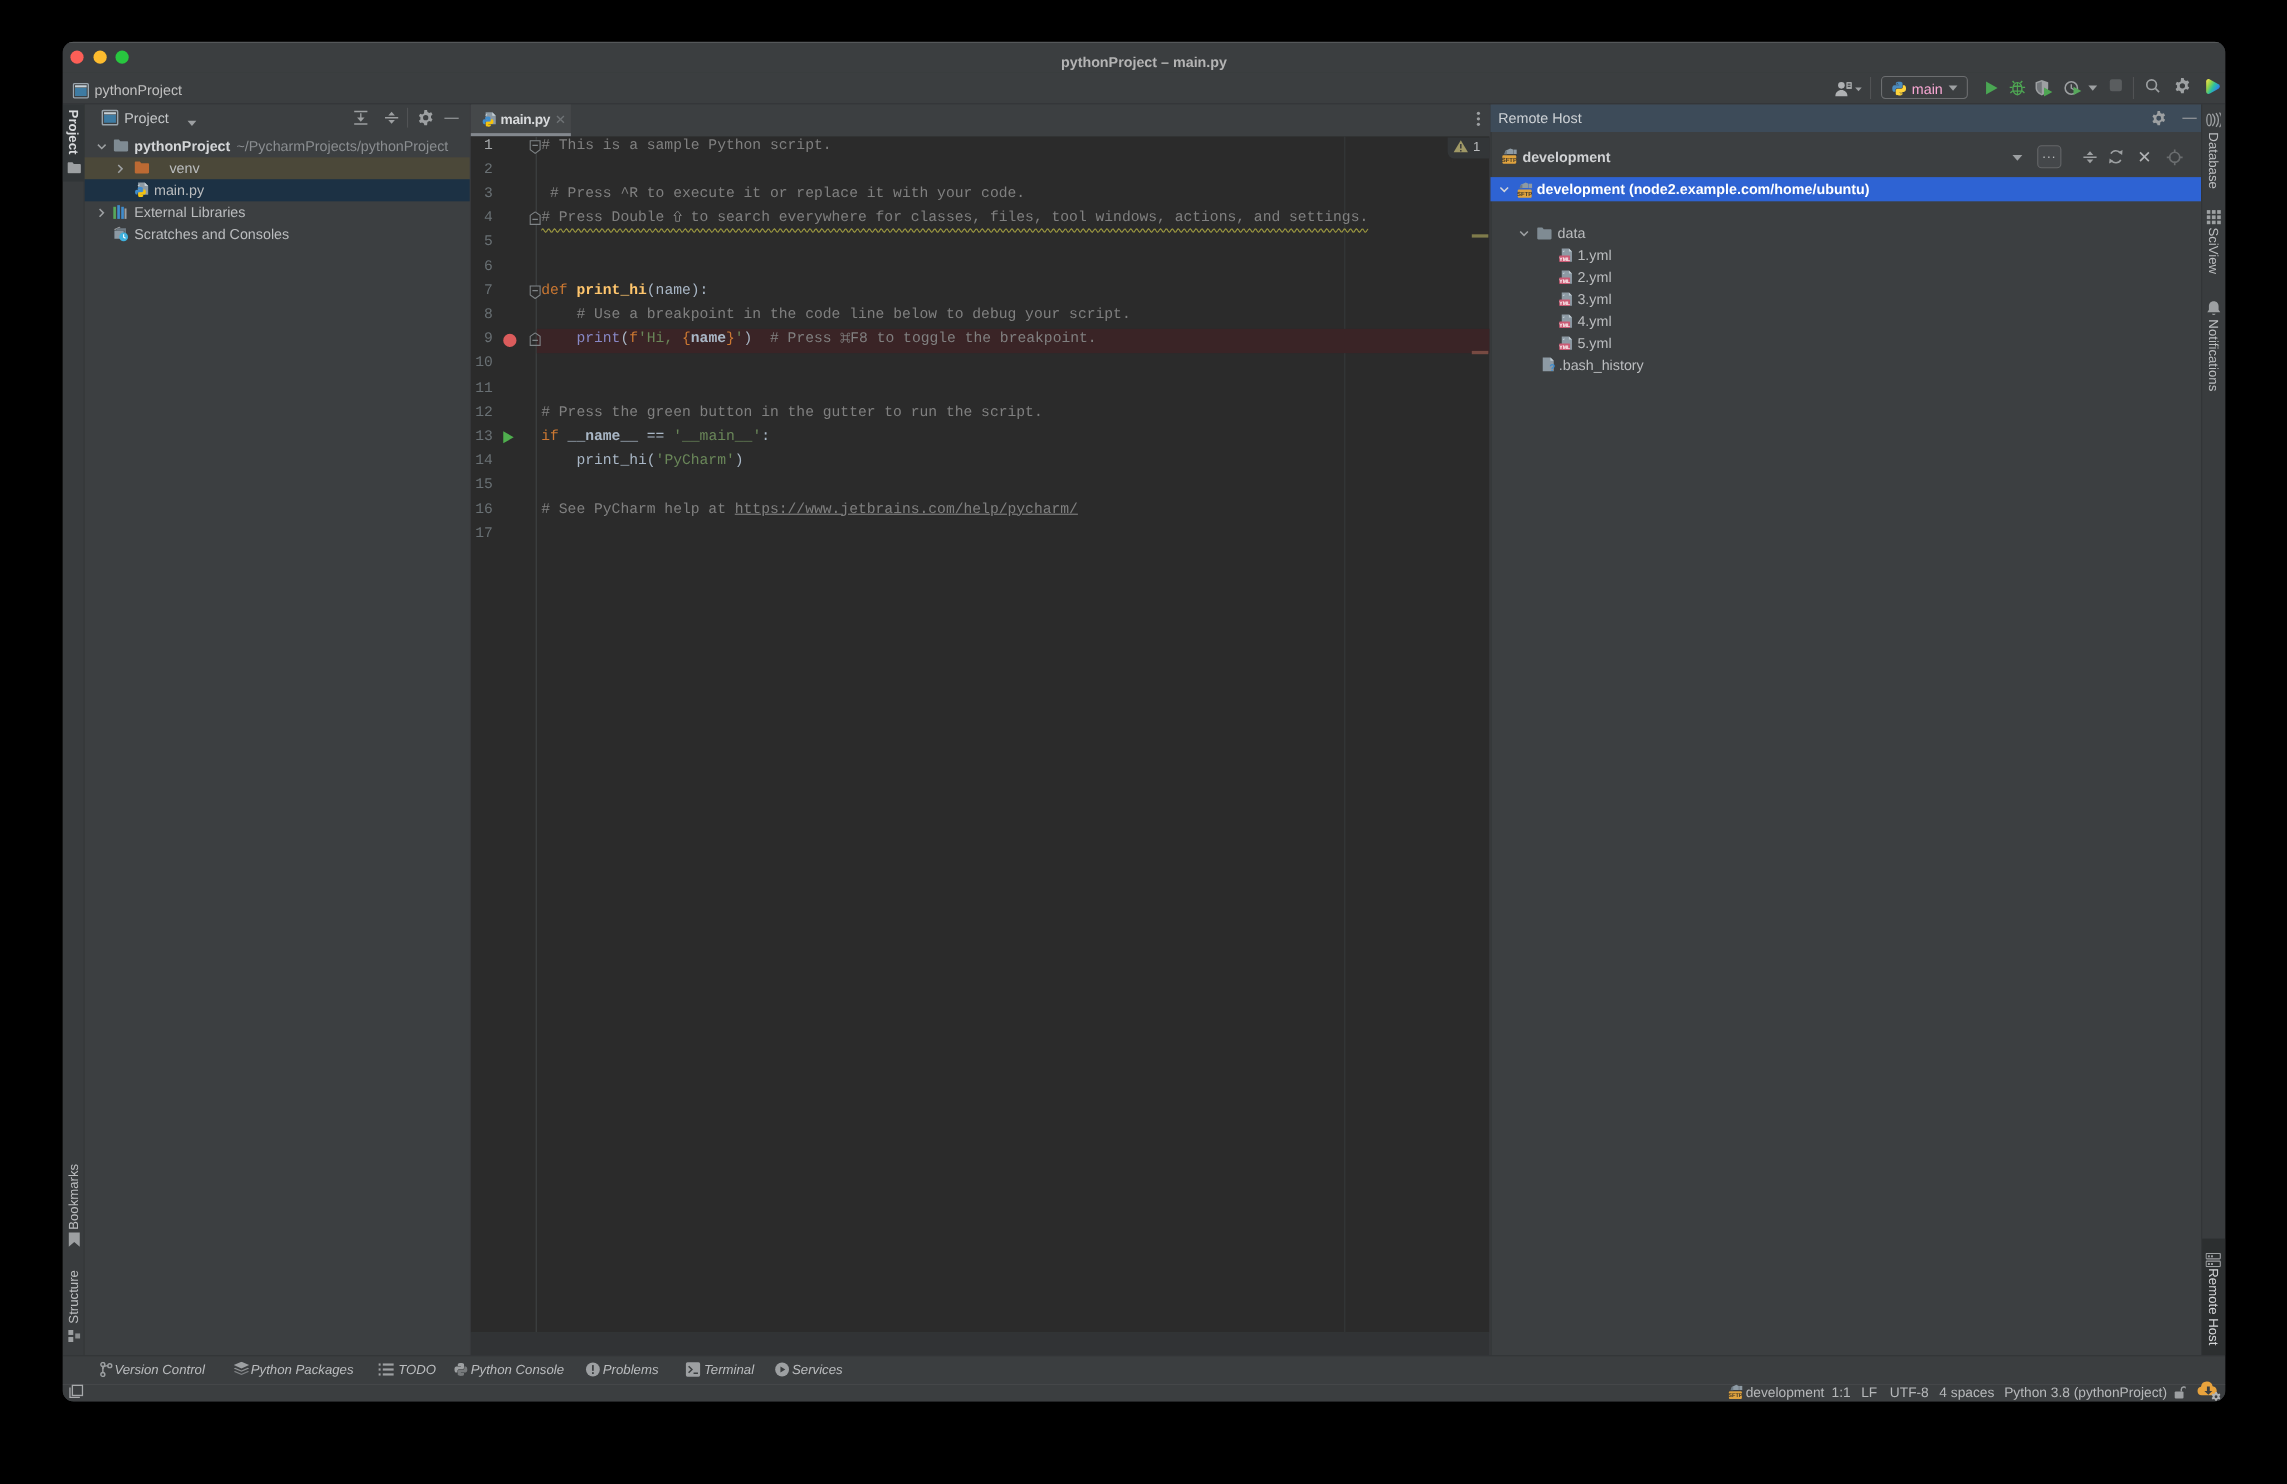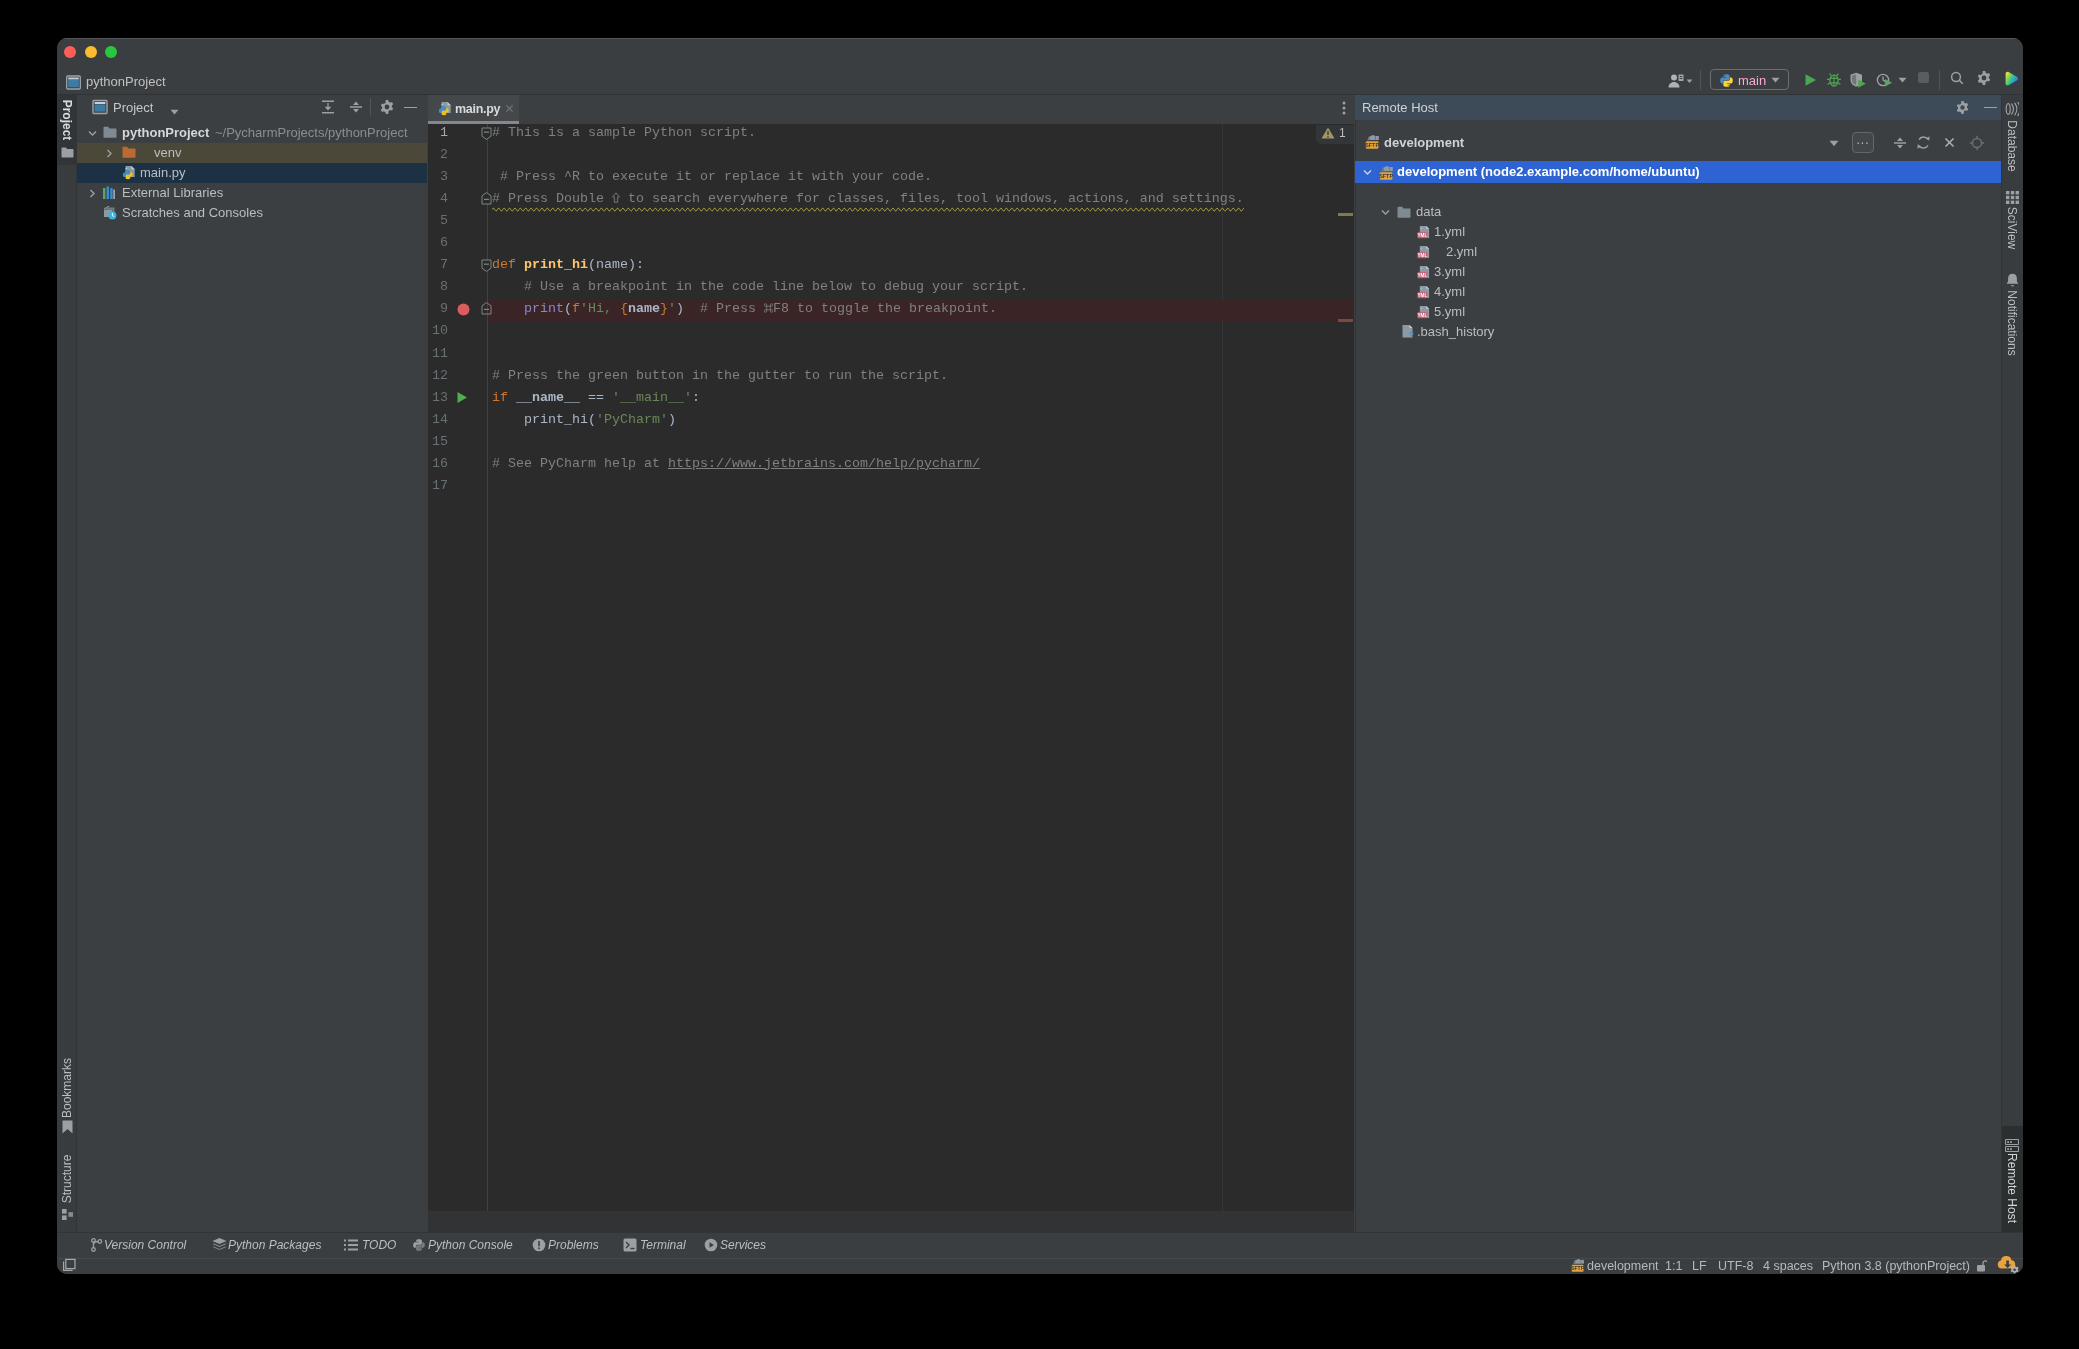--- a/index.html
+++ b/index.html
@@ -60,20 +60,21 @@
           <text x="5.8" y="12.9" font-size="5" font-weight="bold" fill="#fff" text-anchor="middle" font-family="Liberation Sans">YML</text>
         </symbol>
 </defs>
     </svg>
 
   <div class="abs" id="titlebar"></div>
   <div class="abs" style="left:0;top:0;width:100%;height:1px;background:#55585a;border-radius:10px 10px 0 0;"></div>
   <div class="abs tl" style="left:7px;background:#fd5f57;"></div>
   <div class="abs tl" style="left:27.5px;background:#fdbc2e;"></div>
   <div class="abs tl" style="left:48px;background:#28c73f;"></div>
+  <div class="abs" style="left:0;top:0;width:100%;height:28px;text-align:center;line-height:37px;font-size:13px;font-weight:bold;color:#b4b4b4;">pythonProject – main.py</div>
 
   <div class="abs" id="toolbar"></div>
   <div class="abs icon" style="left:9px;top:36.5px;">
     <svg width="15" height="15" viewBox="0 0 15 15">
         <rect x="0.7" y="1" width="13.6" height="13" rx="1" fill="none" stroke="#9aa5ad" stroke-width="1.3"></rect>
         <rect x="2.2" y="2.5" width="10.6" height="2" fill="#c6d0d6"></rect>
         <rect x="2.2" y="4.9" width="10.6" height="7.4" fill="#3e7ba2"></rect>
       </svg>
   </div>
   <div class="abs ui" style="left:29px;top:36px;color:#c0c0c0;">pythonProject</div>
@@ -452,21 +453,21 @@
   <div class="abs trow yml" style="left:1298px;top:183.5px;">
       <svg class="icon" style="left:62px;top:3px;" width="13" height="14">
         <use href="#ymlf"></use>
       </svg>
       <span style="position:absolute;left:79px;">1.yml</span>
     </div>
   <div class="abs trow yml" style="left:1298px;top:203.5px;">
       <svg class="icon" style="left:62px;top:3px;" width="13" height="14">
         <use href="#ymlf"></use>
       </svg>
-      <span style="position:absolute;left:79px;margin-left:12px;">2.yml</span>
+      <span style="position:absolute;left:79px;">2.yml</span>
     </div>
   <div class="abs trow yml" style="left:1298px;top:223.5px;">
       <svg class="icon" style="left:62px;top:3px;" width="13" height="14">
         <use href="#ymlf"></use>
       </svg>
       <span style="position:absolute;left:79px;">3.yml</span>
     </div>
   <div class="abs trow yml" style="left:1298px;top:243.5px;">
       <svg class="icon" style="left:62px;top:3px;" width="13" height="14">
         <use href="#ymlf"></use>

